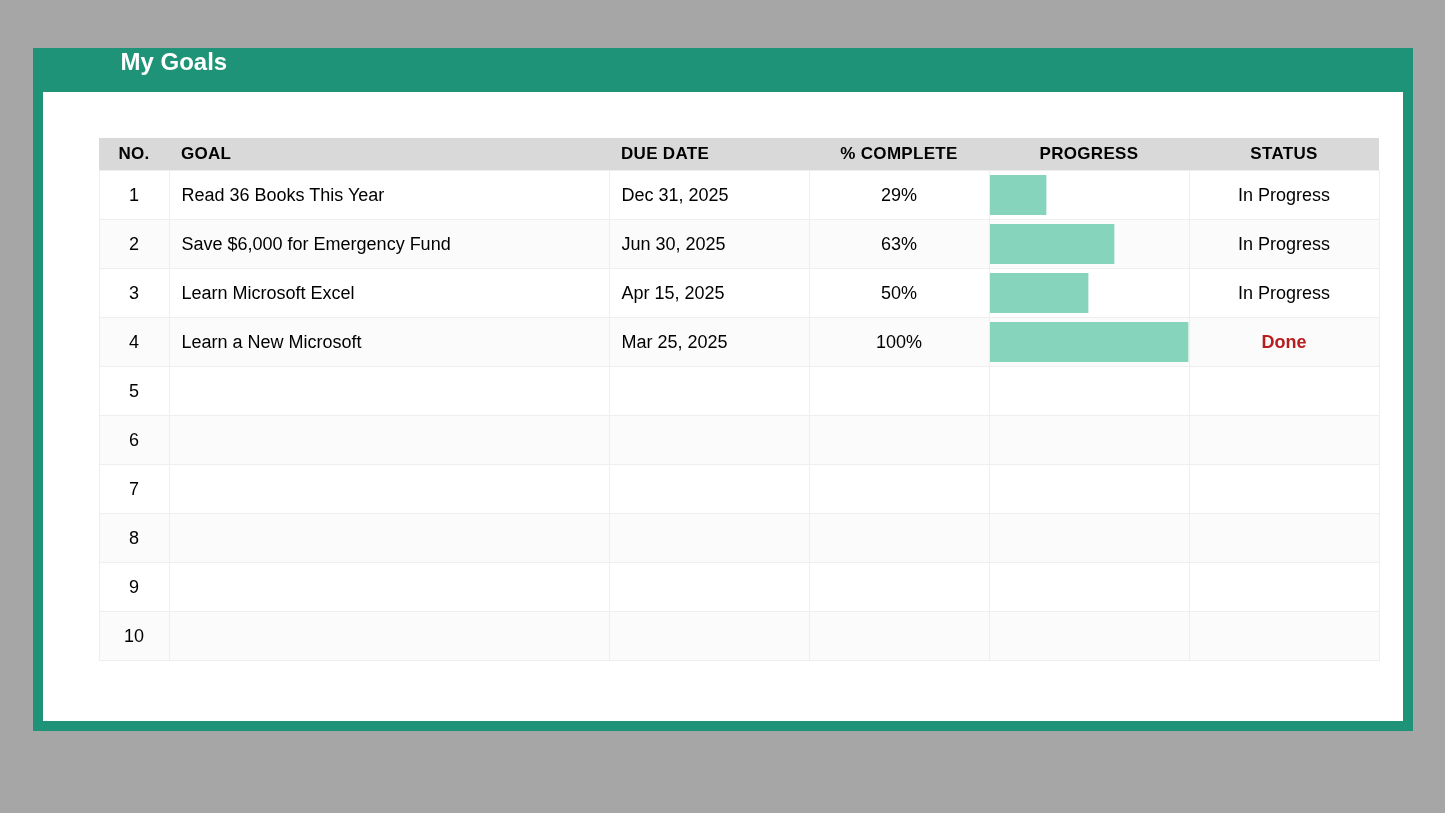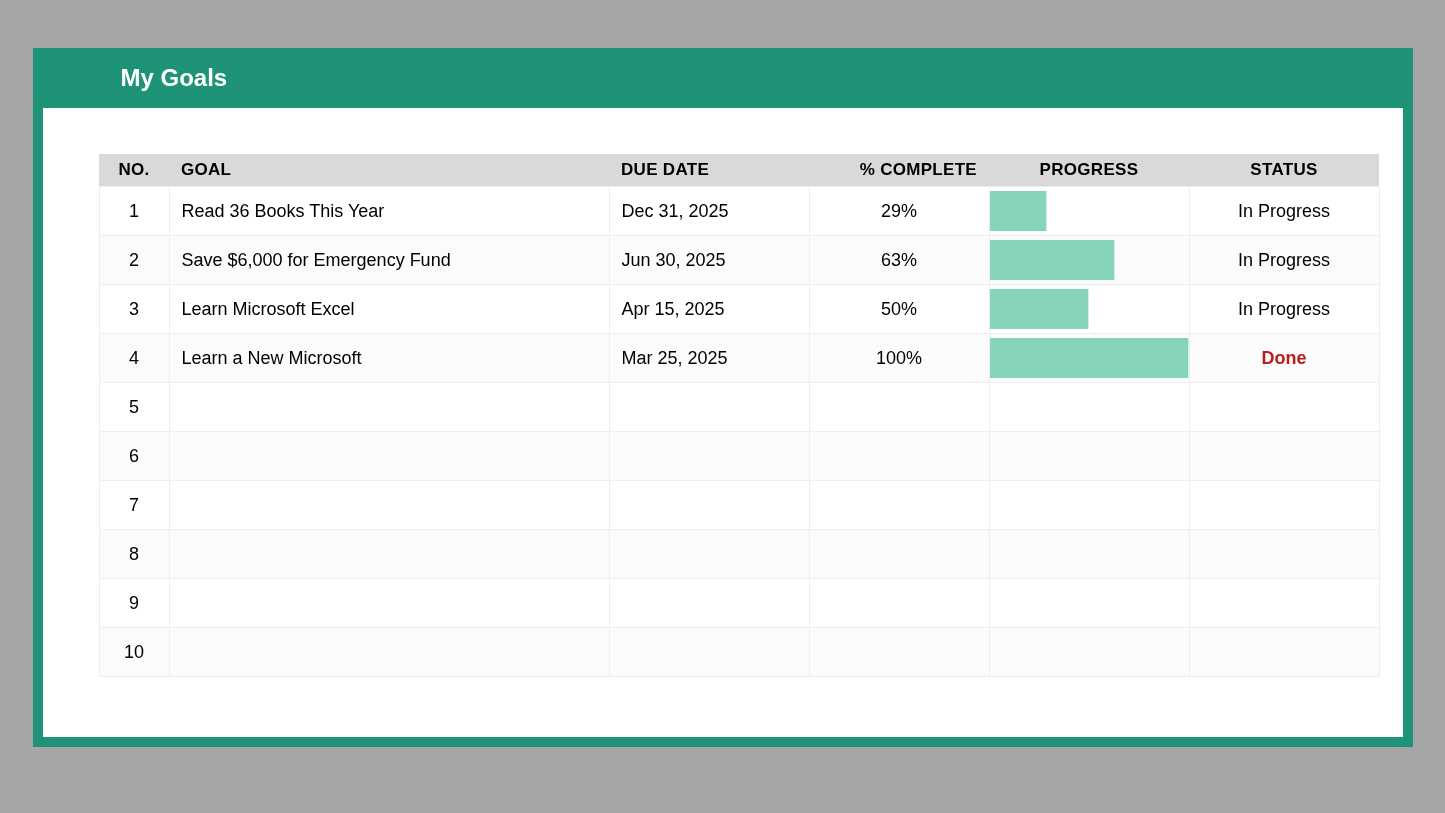--- a/index.html
+++ b/index.html
@@ -16,21 +16,21 @@
     width: 1380px;
     background: #ffffff;
     border: 10px solid #1f9377;
     border-top: 0;
   }
   .card-header {
     background: #1f9377;
     color: #ffffff;
     font-weight: 700;
     font-size: 24px;
-    padding: 16px 0 16px 78px;
+    padding: 0 0 16px 78px;
   }
   .card-body {
     padding: 46px 56px 60px 56px;
     background: #ffffff;
   }
   table.goals {
     width: 100%;
     border-collapse: collapse;
     table-layout: fixed;
   }
@@ -39,21 +39,21 @@
     color: #000000;
     font-weight: 700;
     font-size: 17px;
     padding: 6px 12px;
     text-align: left;
     letter-spacing: 0.3px;
   }
   table.goals thead th.col-no   { width: 70px;  text-align: center; }
   table.goals thead th.col-goal { width: 440px; margin-top: 24px; }
   table.goals thead th.col-due  { width: 200px; }
-  table.goals thead th.col-pct  { width: 180px; text-align: right; }
+  table.goals thead th.col-pct  { width: 180px; text-align: center; }
   table.goals thead th.col-prog { width: 200px; text-align: center; margin-top: 27px; }
   table.goals thead th.col-stat { width: 190px; text-align: center; }
 
   table.goals tbody tr { height: 49px; }
   table.goals tbody td {
     border: 1px solid #eeeeee;
     padding: 0 12px;
     font-size: 18px;
     color: #000000;
     vertical-align: middle;

